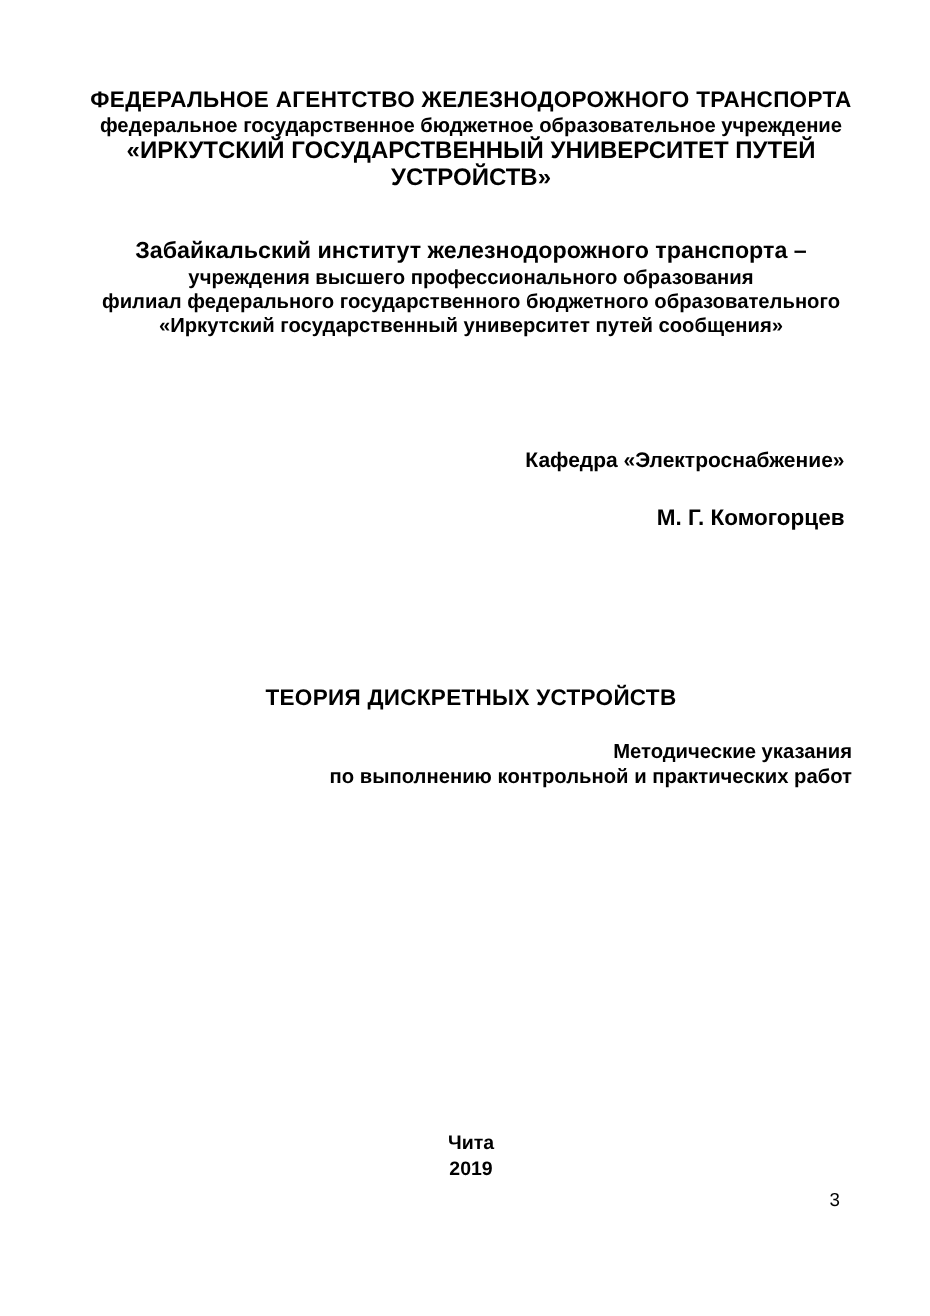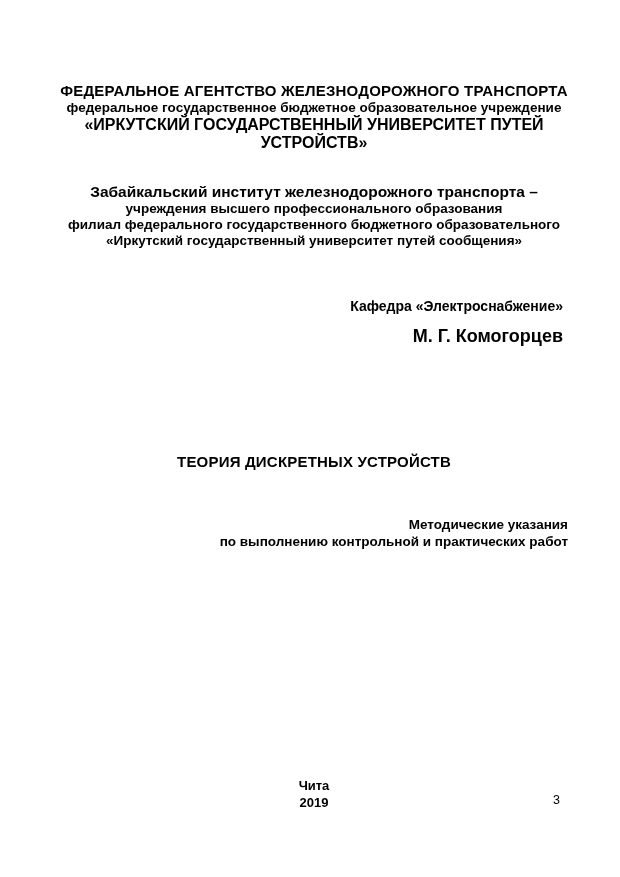--- a/index.html
+++ b/index.html
@@ -14,21 +14,20 @@
     background: #ffffff;
     color: #000000;
     font-family: "Liberation Sans", "DejaVu Sans", sans-serif;
     overflow: hidden;
   }
   .block {
     position: absolute;
     left: 60px;
     right: 52px;
     text-align: center;
-    margin-top: 24px;
   }
   .right-block {
     position: absolute;
     left: 60px;
     right: 57px;
     text-align: right;
   }
   .line { font-weight: bold; }
 
   
@@ -37,24 +36,24 @@
   .inst-line        { font-size: 13.5px; line-height: 16px; }
   .university-line  { font-size: 16px;   line-height: 18px; }
 
   
   .branch-block { top: 158px; }
   .branch-main-line { font-size: 15.5px; line-height: 19px; }
   .branch-sub-line  { font-size: 13.5px; line-height: 16px; }
 
   
   .department-block { top: 298px; font-size: 14px;   line-height: 16px; }
-  .author-block     { top: 328px; font-size: 18px; line-height: 16px; }
+  .author-block     { top: 338px; font-size: 15px; line-height: 16px; }
 
   
-  .title-block { top: 428px; font-size: 15px; line-height: 19px; letter-spacing: 0.2px; }
+  .title-block { top: 456px; font-size: 15px; line-height: 19px; letter-spacing: 0.2px; }
 
   
   .subtitle-block { top: 493px; text-align: right; }
   .subtitle-line { font-size: 13.5px; line-height: 16.5px; }
 
   
   .footer-block { top: 753px; text-align: center; }
   .footer-line { font-size: 13px; line-height: 17px; }
 
   

